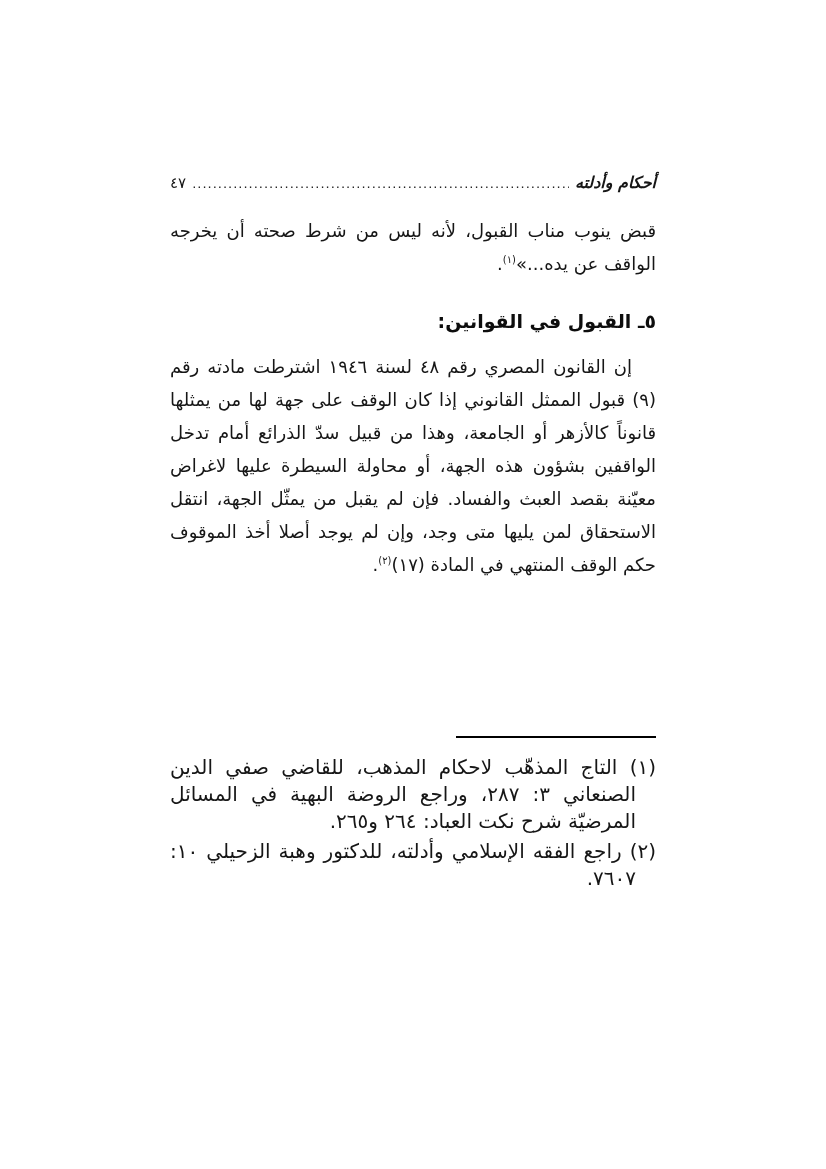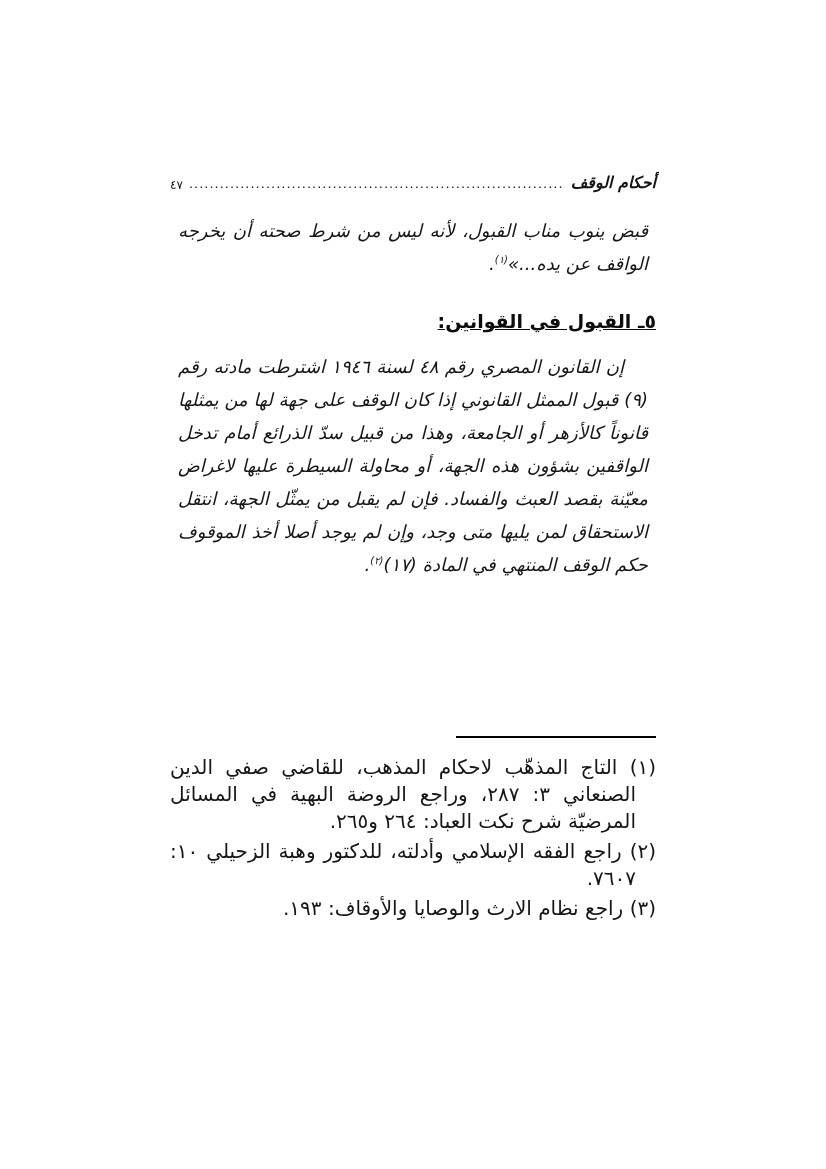--- a/index.html
+++ b/index.html
@@ -45,49 +45,47 @@
       text-align: left;
       margin: 0 6px;
       font-size: 13px;
       letter-spacing: 1px;
       color: #222;
       position: relative;
       top: -1px;
     }
     .page-number {
       flex: 0 0 auto;
-      font-size: 12px;
+      font-size: 15px;
       white-space: nowrap;
     }
     
     .body-p {
-      margin: 8px;
+      margin: 0;
       font-size: 18px;
       line-height: 33px;
       text-align: justify;
       text-justify: inter-word;
-      font-style: italic;
     }
     .body-p.continuation {
       margin-top: 22px;
       text-indent: 0;
     }
     .body-p.indented {
       text-indent: 24px;
     }
     .p2 { margin-top: 0; }
     .p3 { margin-top: 6px; }
     .section-heading {
       margin: 28px 0 16px 0;
       font-size: 19px;
       line-height: 26px;
       font-weight: 700;
       text-align: right;
       color: #0d0d0d;
-      text-decoration: underline;
     }
     sup.fn-ref {
       font-size: 10px;
       line-height: 0;
       vertical-align: super;
     }
     
     .footnote-separator {
       width: 200px;
       height: 0;
@@ -109,34 +107,33 @@
       white-space: nowrap;
     }
   </style>
 </head>
 <body>
 
 <div class="page">
   <div class="content">
 
     <div class="running-header">
-      <span class="running-title">أحكام الوقف</span>
+      <span class="running-title">أحكام وأدلته</span>
       <span class="dot-leader">........................................................................................................................</span>
       <span class="page-number">٤٧</span>
     </div>
 
     <p class="body-p continuation"><span>قبض ينوب مناب القبول، لأنه ليس من شرط صحته أن يخرجه الواقف عن يده...»</span><sup class="fn-ref">(١)</sup><span>.</span></p>
 
     <h2 class="section-heading">٥ـ القبول في القوانين:</h2>
 
     <p class="body-p indented p2"><span>إن القانون المصري رقم ٤٨ لسنة ١٩٤٦ اشترطت مادته رقم (٩) قبول الممثل القانوني إذا كان الوقف على جهة لها من يمثلها قانوناً كالأزهر أو الجامعة، وهذا من قبيل سدّ الذرائع أمام تدخل الواقفين بشؤون هذه الجهة، أو محاولة السيطرة عليها لاغراض معيّنة بقصد العبث والفساد. فإن لم يقبل من يمثّل الجهة، انتقل الاستحقاق لمن يليها متى وجد، وإن لم يوجد أصلا أخذ الموقوف حكم الوقف المنتهي في المادة (١٧)</span><sup class="fn-ref">(٢)</sup><span>.</span></p>
 
 
     <div class="footnote-separator"></div>
 
     <div class="footnotes">
       <p class="footnote"><span class="fn-marker">(١)</span> <span>التاج المذهّب لاحكام المذهب، للقاضي صفي الدين الصنعاني ٣: ٢٨٧، وراجع الروضة البهية في المسائل المرضيّة شرح نكت العباد: ٢٦٤ و٢٦٥.</span></p>
       <p class="footnote"><span class="fn-marker">(٢)</span> <span>راجع الفقه الإسلامي وأدلته، للدكتور وهبة الزحيلي ١٠: ٧٦٠٧.</span></p>
-      <p class="footnote"><span class="fn-marker">(٣)</span> <span>راجع نظام الارث والوصايا والأوقاف: ١٩٣.</span></p>
     </div>
 
   </div>
 </div>
 
 </body></html>

